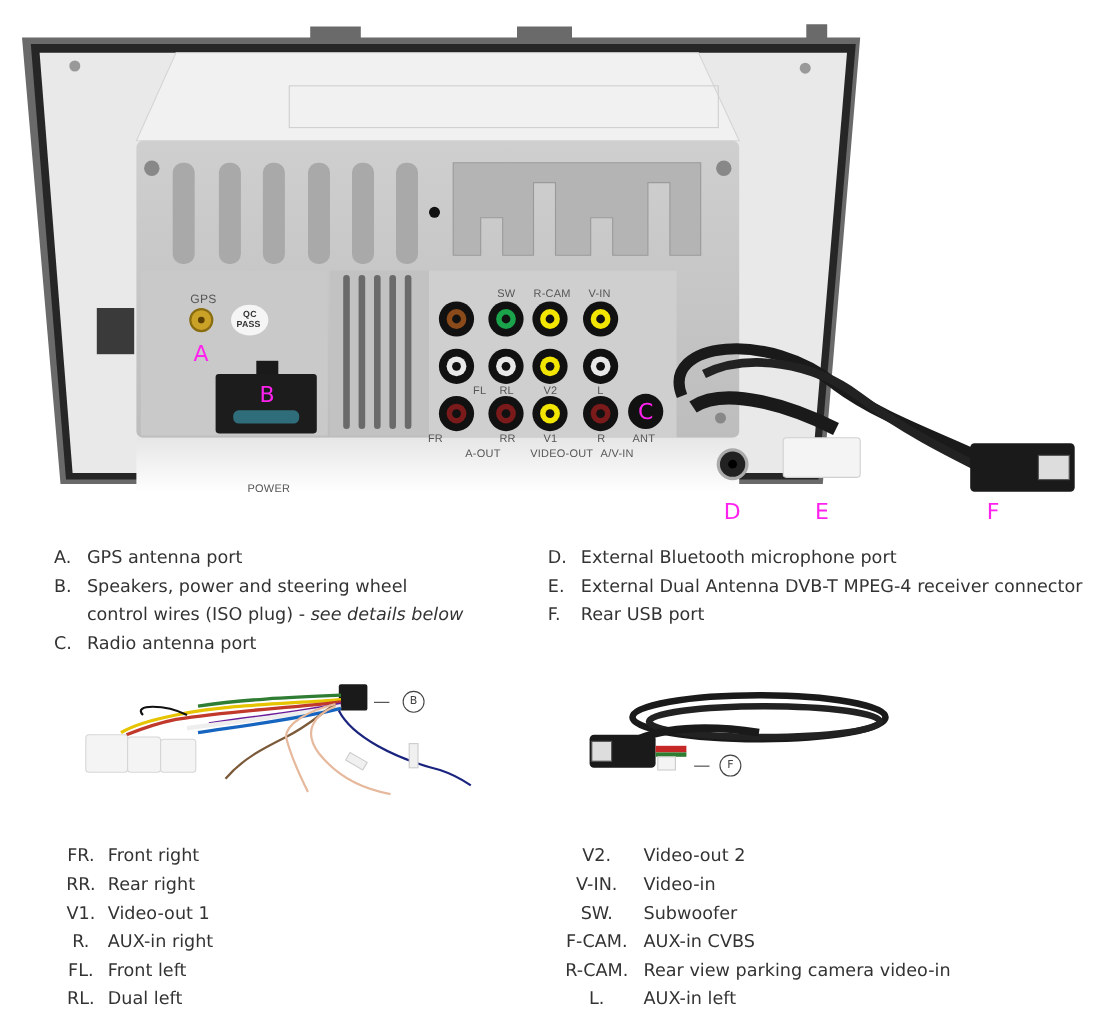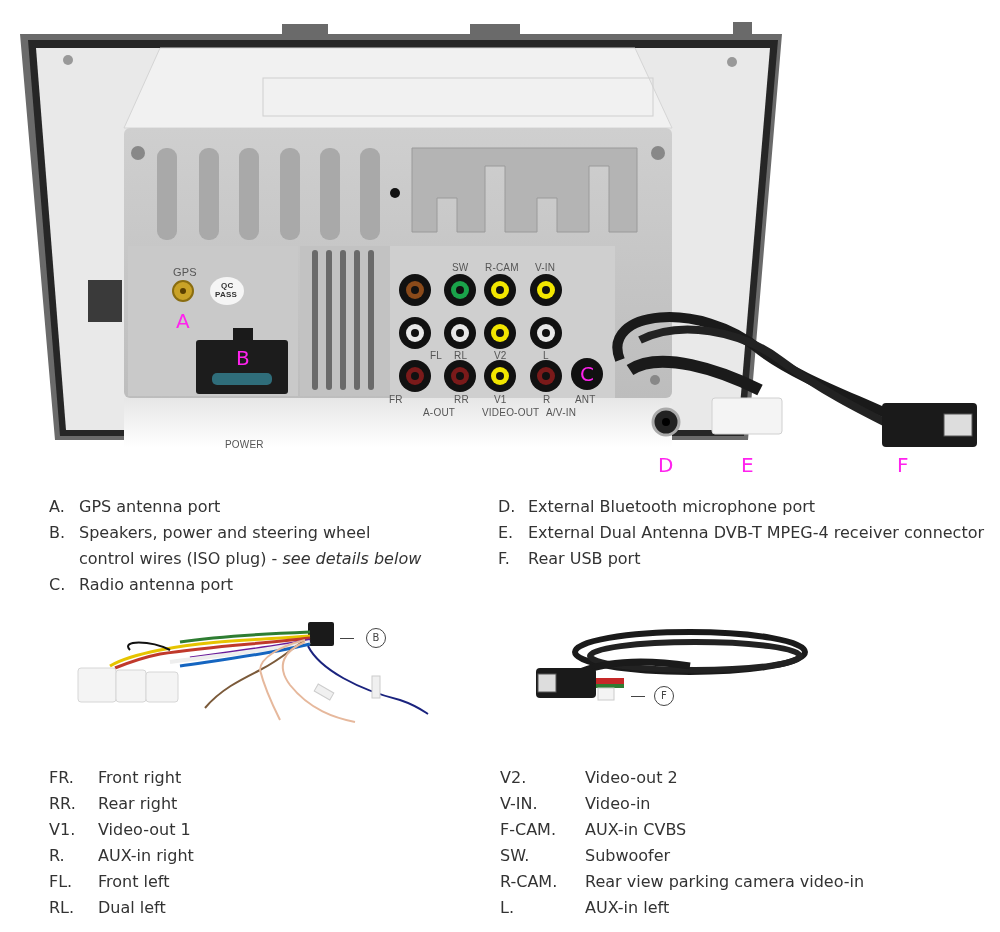--- a/index.html
+++ b/index.html
@@ -23,21 +23,21 @@
 
     
     .acc { position: absolute; }
     .acc-harness { left: 60px; top: 610px; width: 380px; height: 120px; }
     .acc-usb { left: 520px; top: 610px; width: 300px; height: 110px; }
     .ring-tag { position: absolute; width: 20px; height: 20px; border: 1px solid #444; border-radius: 50%;
       font-size: 10px; line-height: 18px; text-align: center; color: #444; background: #fff; }
     .dash { position: absolute; height: 1px; width: 14px; background: #444; }
 
     
-    .abbr { position: absolute; font-size: 16px; line-height: 26px; color: #333; }
+    .abbr { position: absolute; font-size: 16px; line-height: 26px; color: #333; text-align: center; }
     .abbr .row { display: flex; }
     .abbr-left { left: 49px; top: 765px; }
     .abbr-left .key { width: 49px; flex: none; }
     .abbr-right { left: 500px; top: 765px; }
     .abbr-right .key { width: 85px; flex: none; }
   </style>
 </head>
 <body>
 
 <div class="device-photo">
@@ -287,28 +287,28 @@
 <div class="abbr abbr-right">
   <div class="row">
     <span class="key">V2.</span>
     <span class="val">Video-out 2</span>
   </div>
   <div class="row">
     <span class="key">V-IN.</span>
     <span class="val">Video-in</span>
   </div>
   <div class="row">
+    <span class="key">SW.</span>
+    <span class="val">Subwoofer</span>
+  </div>
+  <div class="row">
     <span class="key">F-CAM.</span>
     <span class="val">AUX-in CVBS</span>
   </div>
   <div class="row">
-    <span class="key">SW.</span>
-    <span class="val">Subwoofer</span>
-  </div>
-  <div class="row">
     <span class="key">R-CAM.</span>
     <span class="val">Rear view parking camera video-in</span>
   </div>
   <div class="row">
     <span class="key">L.</span>
     <span class="val">AUX-in left</span>
   </div>
 </div>
 
 </body></html>

